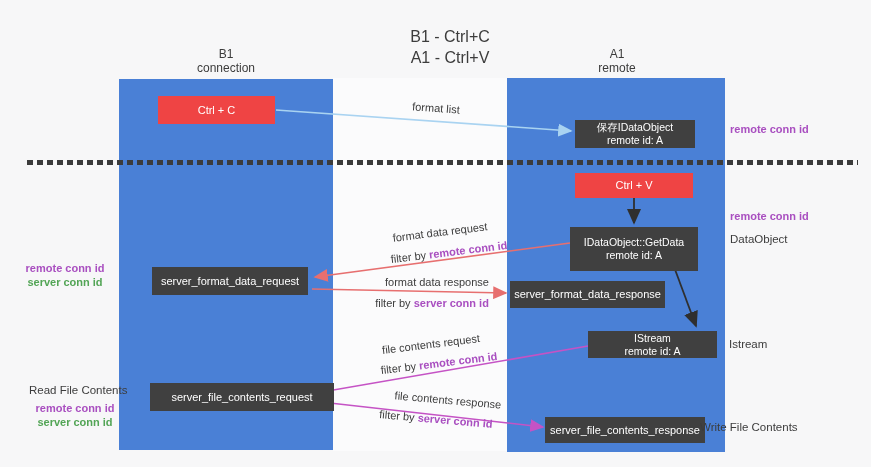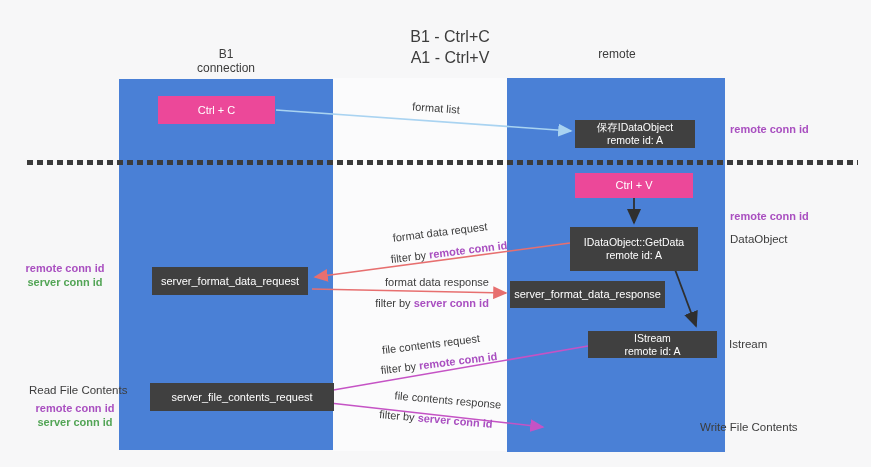--- a/index.html
+++ b/index.html
@@ -9,21 +9,21 @@
   .col{position:absolute;background:#4a80d6;}
   .col-left{left:119px;top:79px;width:214px;height:371px;}
   .col-right{left:507px;top:78px;width:218px;height:374px;}
   .title{position:absolute;left:330px;top:6px;width:240px;text-align:center;
          font-size:16px;line-height:21px;color:#3c3c3c;margin-top:20px;}
   .head{position:absolute;width:120px;text-align:center;font-size:12px;line-height:14px;color:#3c3c3c;}
   .head-left{left:166px;top:47px;}
   .head-right{left:557px;top:47px;}
   .box{position:absolute;display:flex;flex-direction:column;align-items:center;justify-content:center;
        color:#fff;font-size:11px;line-height:13px;text-align:center;}
-  .box-green{background:#ec4899;}
+  .box-green{background:#ef4444;}
   .box-orange{background:#404040;}
   .dashline{position:absolute;left:27px;top:160px;width:831px;height:5px;
             background:repeating-linear-gradient(to right,#3b3b3b 0,#3b3b3b 6px,transparent 6px,transparent 10px);}
   .side{position:absolute;font-size:11.5px;color:#3c3c3c;white-space:nowrap;}
   .cid{font-size:11px;font-weight:bold;white-space:nowrap;}
   .purple{color:#a94fc0;}
   .green{color:#53a556;}
   .cid-block{position:absolute;text-align:center;line-height:13.5px;}
   .mid{position:absolute;width:120px;text-align:center;font-size:11px;color:#3c3c3c;white-space:nowrap;}
   .rot-up{transform:rotate(-7deg);}
@@ -39,20 +39,21 @@
   <div class="title">
     <div>B1 - Ctrl+C</div>
     <div>A1 - Ctrl+V</div>
   </div>
 
   <div class="head head-left">
     <div>B1</div>
     <div>connection</div>
   </div>
   <div class="head head-right">
+    <div>A1</div>
     <div>remote</div>
   </div>
 
   <div class="lane"></div>
   <div class="col col-left"></div>
   <div class="col col-right"></div>
 
   <div class="dashline"></div>
 
   <svg class="overlay" width="871" height="467" viewBox="0 0 871 467">
@@ -107,20 +108,23 @@
 
   <div class="box box-orange" style="left:588px;top:331px;width:129px;height:27px;font-size:10.5px;">
     <div>IStream</div>
     <div>remote id: A</div>
   </div>
 
   <div class="box box-orange" style="left:150px;top:383px;width:184px;height:28px;">
     <div>server_file_contents_request</div>
   </div>
 
+  <div class="box box-orange" style="left:545px;top:417px;width:160px;height:26px;">
+    <div>server_file_contents_response</div>
+  </div>
 
   <div class="mid rot-dn2" style="left:376px;top:102px;">format list</div>
 
   <div class="mid rot-up" style="left:380px;top:226px;">format data request</div>
   <div class="mid rot-up" style="left:389px;top:246px;">
     <span>filter by </span><span class="cid purple">remote conn id</span>
   </div>
 
   <div class="mid" style="left:377px;top:276px;">format data response</div>
   <div class="mid" style="left:372px;top:297px;">

